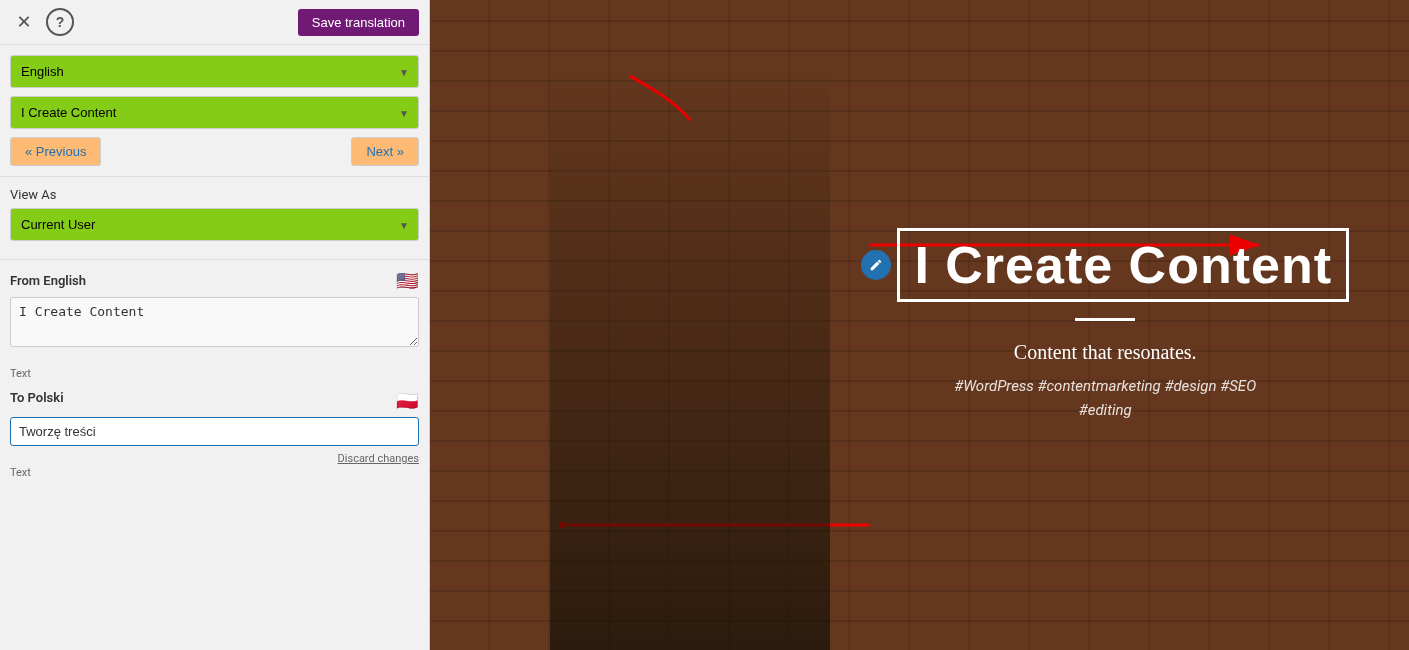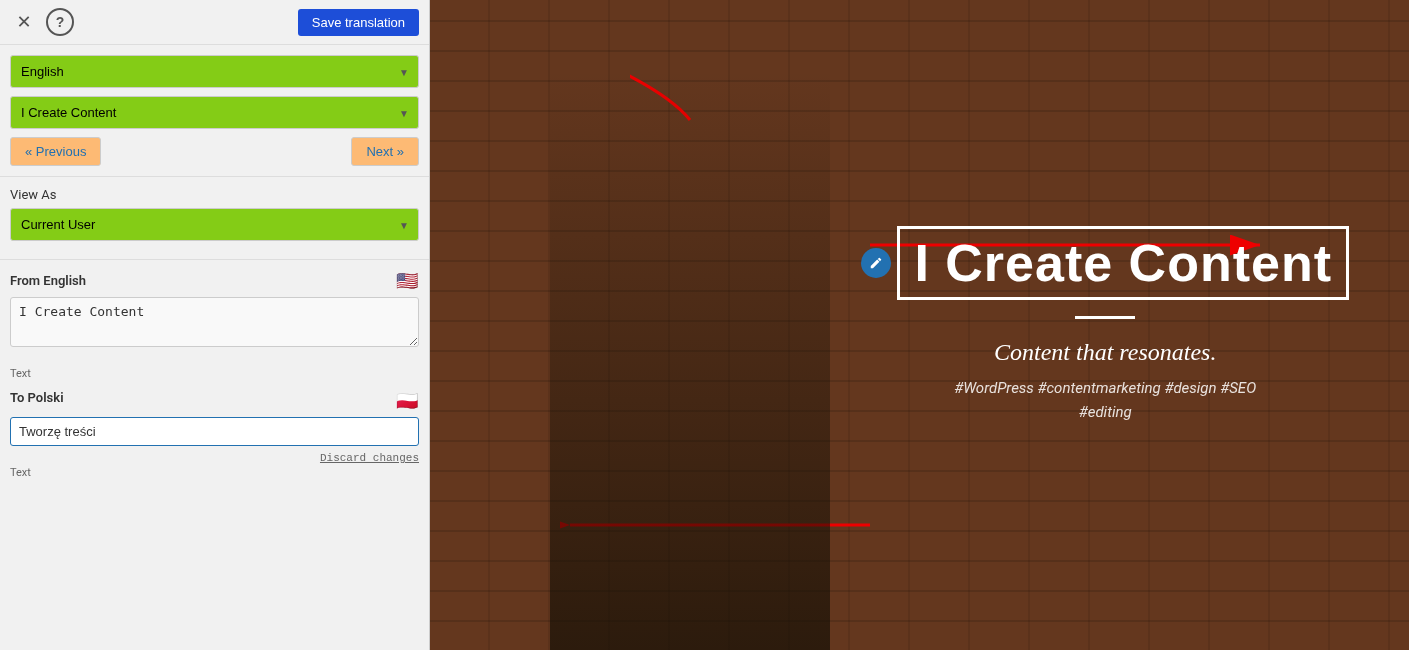--- a/index.html
+++ b/index.html
@@ -57,21 +57,21 @@
       display: flex;
       align-items: center;
       justify-content: center;
       font-size: 14px;
       font-weight: bold;
       color: #555;
     }
 
     .save-btn {
       margin-left: auto;
-      background: #1d4ed8;
+      background: #701a75;
       color: white;
       border: none;
       border-radius: 3px;
       padding: 6px 14px;
       font-size: 13px;
       cursor: pointer;
       font-weight: 500;
     }
 
     
@@ -198,21 +198,20 @@
       justify-content: space-between;
       margin-bottom: 6px;
     }
 
     .discard-link {
       font-size: 11px;
       color: #666;
       text-align: center;
       display: block;
       margin-top: 3px;
-      font-family: Liberation Mono, monospace;
     }
 
     .suggestions-text {
       font-size: 12px;
       color: #666;
       margin-top: 8px;
     }
 
     
     .right-panel {
@@ -289,24 +288,23 @@
     }
 
     .hero-divider {
       width: 60px;
       height: 3px;
       background: white;
       margin: 0 auto 20px;
     }
 
     .hero-tagline {
-      font-size: 24px;
+      font-size: 20px;
       color: white;
       font-family: Georgia, "Times New Roman", serif;
-      font-style: italic;
       margin-bottom: 10px;
     }
 
     .hero-hashtags {
       font-size: 15px;
       color: rgba(255,255,255,0.85);
       font-style: italic;
       line-height: 1.6;
     }
 

